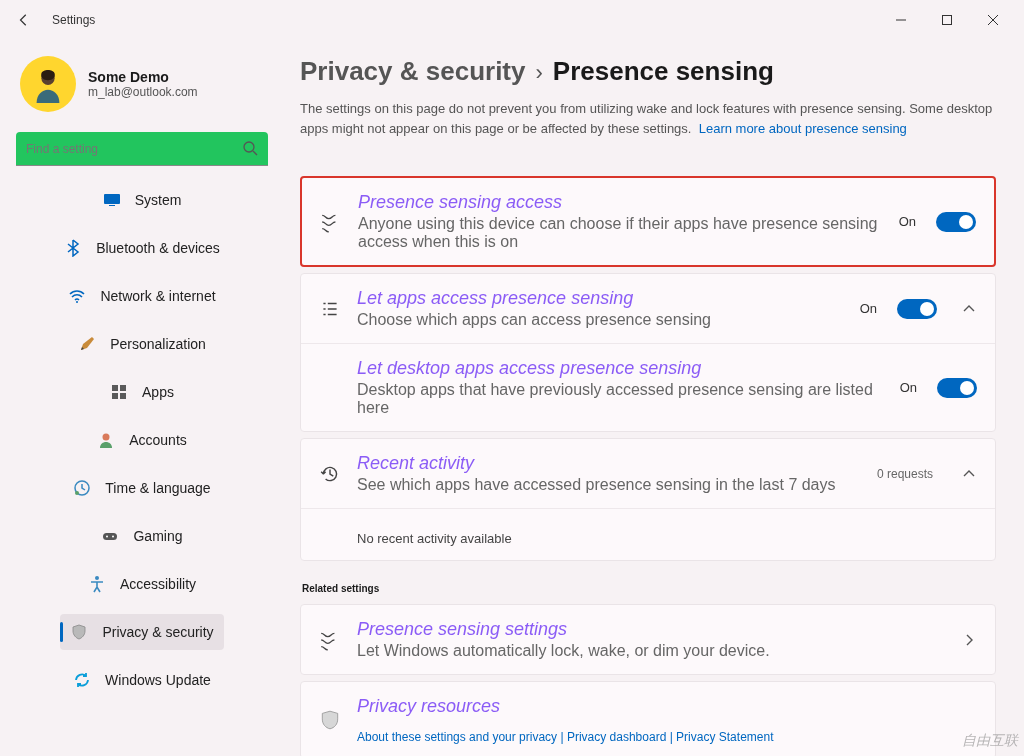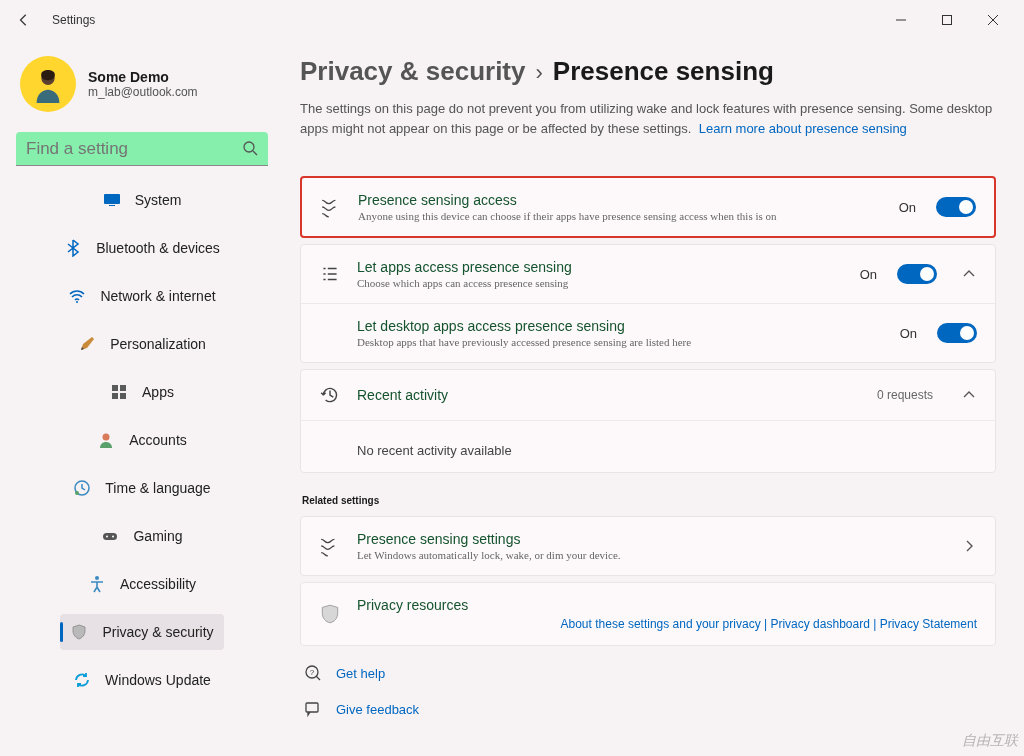--- a/index.html
+++ b/index.html
@@ -15,21 +15,21 @@
 .app { display:flex; height: calc(756px - 40px); }
 
 .sidebar { width: 280px; padding: 8px 12px 8px 16px; }
 .profile { display:flex; align-items:center; gap:12px; margin: 8px 0 20px 4px; }
 .avatar { width:56px;height:56px;border-radius:50%; background:#ffd62e; display:flex;align-items:center;justify-content:center;overflow:hidden;}
 .avatar svg { width:38px;height:38px; }
 .profile .name { font-size:14px; font-weight:600; }
 .profile .email { font-size:12px; color:#555; }
 
 .searchwrap { position:relative; margin-bottom:16px; }
-.search { width:100%; height:34px; border:none; border-bottom:1px solid #888; background:#86efac; padding:0 36px 0 10px; font-size:17px; outline:none;border-radius:4px 4px 0 0;}
+.search { width:100%; height:34px; border:none; border-bottom:1px solid #888; background:#22c55e; padding:0 36px 0 10px; font-size:12px; outline:none;border-radius:4px 4px 0 0;}
 .searchicon { position:absolute; right:10px; top:8px; color:#555;}
 
 .navlist { display:flex; flex-direction:column; gap:12px;align-items:center; }
 .navitem { display:flex; align-items:center; gap:14px; height:36px; padding:0 10px; border-radius:4px; cursor:pointer; font-size:14px; color:#222;}
 .navitem.active { background:#e7e0e4; position:relative;}
 .navitem.active::before { content:""; position:absolute; left:0; top:8px; bottom:8px; width:3px; background:#0067c0; border-radius:2px;}
 .navicon { width:18px; height:18px; display:flex;align-items:center;justify-content:center;}
 
 .main { flex:1; padding: 16px 28px 24px 20px; overflow-y:auto;}
 .breadcrumb { display:flex; align-items:baseline; gap:10px; margin-bottom:12px;}
@@ -38,23 +38,23 @@
 .breadcrumb .current { font-size:26px; font-weight:600;}
 .intro { font-size:13px; color:#555; line-height:1.5; margin-bottom:38px; max-width:700px;}
 .intro .link { color:#0067c0; cursor:pointer; font-weight:500;}
 
 .card { background:#fdf9fb; border:1px solid #eae4e7; border-radius:4px; margin-bottom:6px;}
 .card.hl { border:2px solid #d9362b; }
 .row { display:flex; align-items:center; padding:14px 18px; gap:16px;}
 .row + .row { border-top:1px solid #eee8eb; }
 .rowicon { width:22px;height:22px; display:flex;align-items:center;justify-content:center;color:#444;flex-shrink:0;}
 .rowtext { flex:1; }
-.rowtext .t { font-size:14px; color:#14532d;}
-.rowtext .d { font-size:11px; color:#666; margin-top:2px;font-family:Liberation Serif, serif;}
-.rowtext .links { font-size:12px; color:#0067c0; margin-top:4px;text-align:right;}
+.rowtext .t { font-size:18px; color:#8b5cf6;font-style:italic;}
+.rowtext .d { font-size:16px; color:#666; margin-top:2px;}
+.rowtext .links { font-size:12px; color:#0067c0; margin-top:13px;}
 .rowtext .links span{cursor:pointer;}
 .state { font-size:13px; color:#333; margin-right:4px;}
 .toggle { width:40px;height:20px;border-radius:10px;background:#0067c0;position:relative;cursor:pointer;flex-shrink:0;}
 .toggle::after{content:"";position:absolute;right:3px;top:3px;width:14px;height:14px;border-radius:50%;background:#fff;}
 .chev { width:16px;height:16px;color:#555;margin-left:8px;flex-shrink:0;cursor:pointer;}
 .reqcount{font-size:12px;color:#666;margin-right:4px;}
 .noicon{width:22px;flex-shrink:0;}
 .noact{font-size:13px;color:#444;padding:18px;}
 
 .section-h{font-size:10px;font-weight:600;margin:22px 0 10px 2px;}
@@ -284,20 +284,21 @@
     <div class="card">
       <div class="row">
         <span class="rowicon">
             <svg viewBox="0 0 20 20">
               <path d="M4 10a6 6 0 1 1 2 4.5M4 10l-2-2m2 2 2-2" fill="none" stroke="#444" stroke-width="1.3"></path>
               <path d="M10 6v4l3 2" fill="none" stroke="#444" stroke-width="1.3"></path>
             </svg>
           </span>
         <div class="rowtext">
           <div class="t">Recent activity</div>
+          <div class="d">See which apps have accessed presence sensing in the last 7 days</div>
         </div>
         <span class="reqcount">0 requests</span>
         <span class="chev"><svg viewBox="0 0 16 16">
               <path d="M3 10l5-5 5 5" fill="none" stroke="#555" stroke-width="1.4"></path>
             </svg></span>
       </div>
       <div class="row">
         <span class="noicon"></span>
         <div class="noact" style="padding:0;margin-top:8px;">No recent activity available</div>
       </div>

